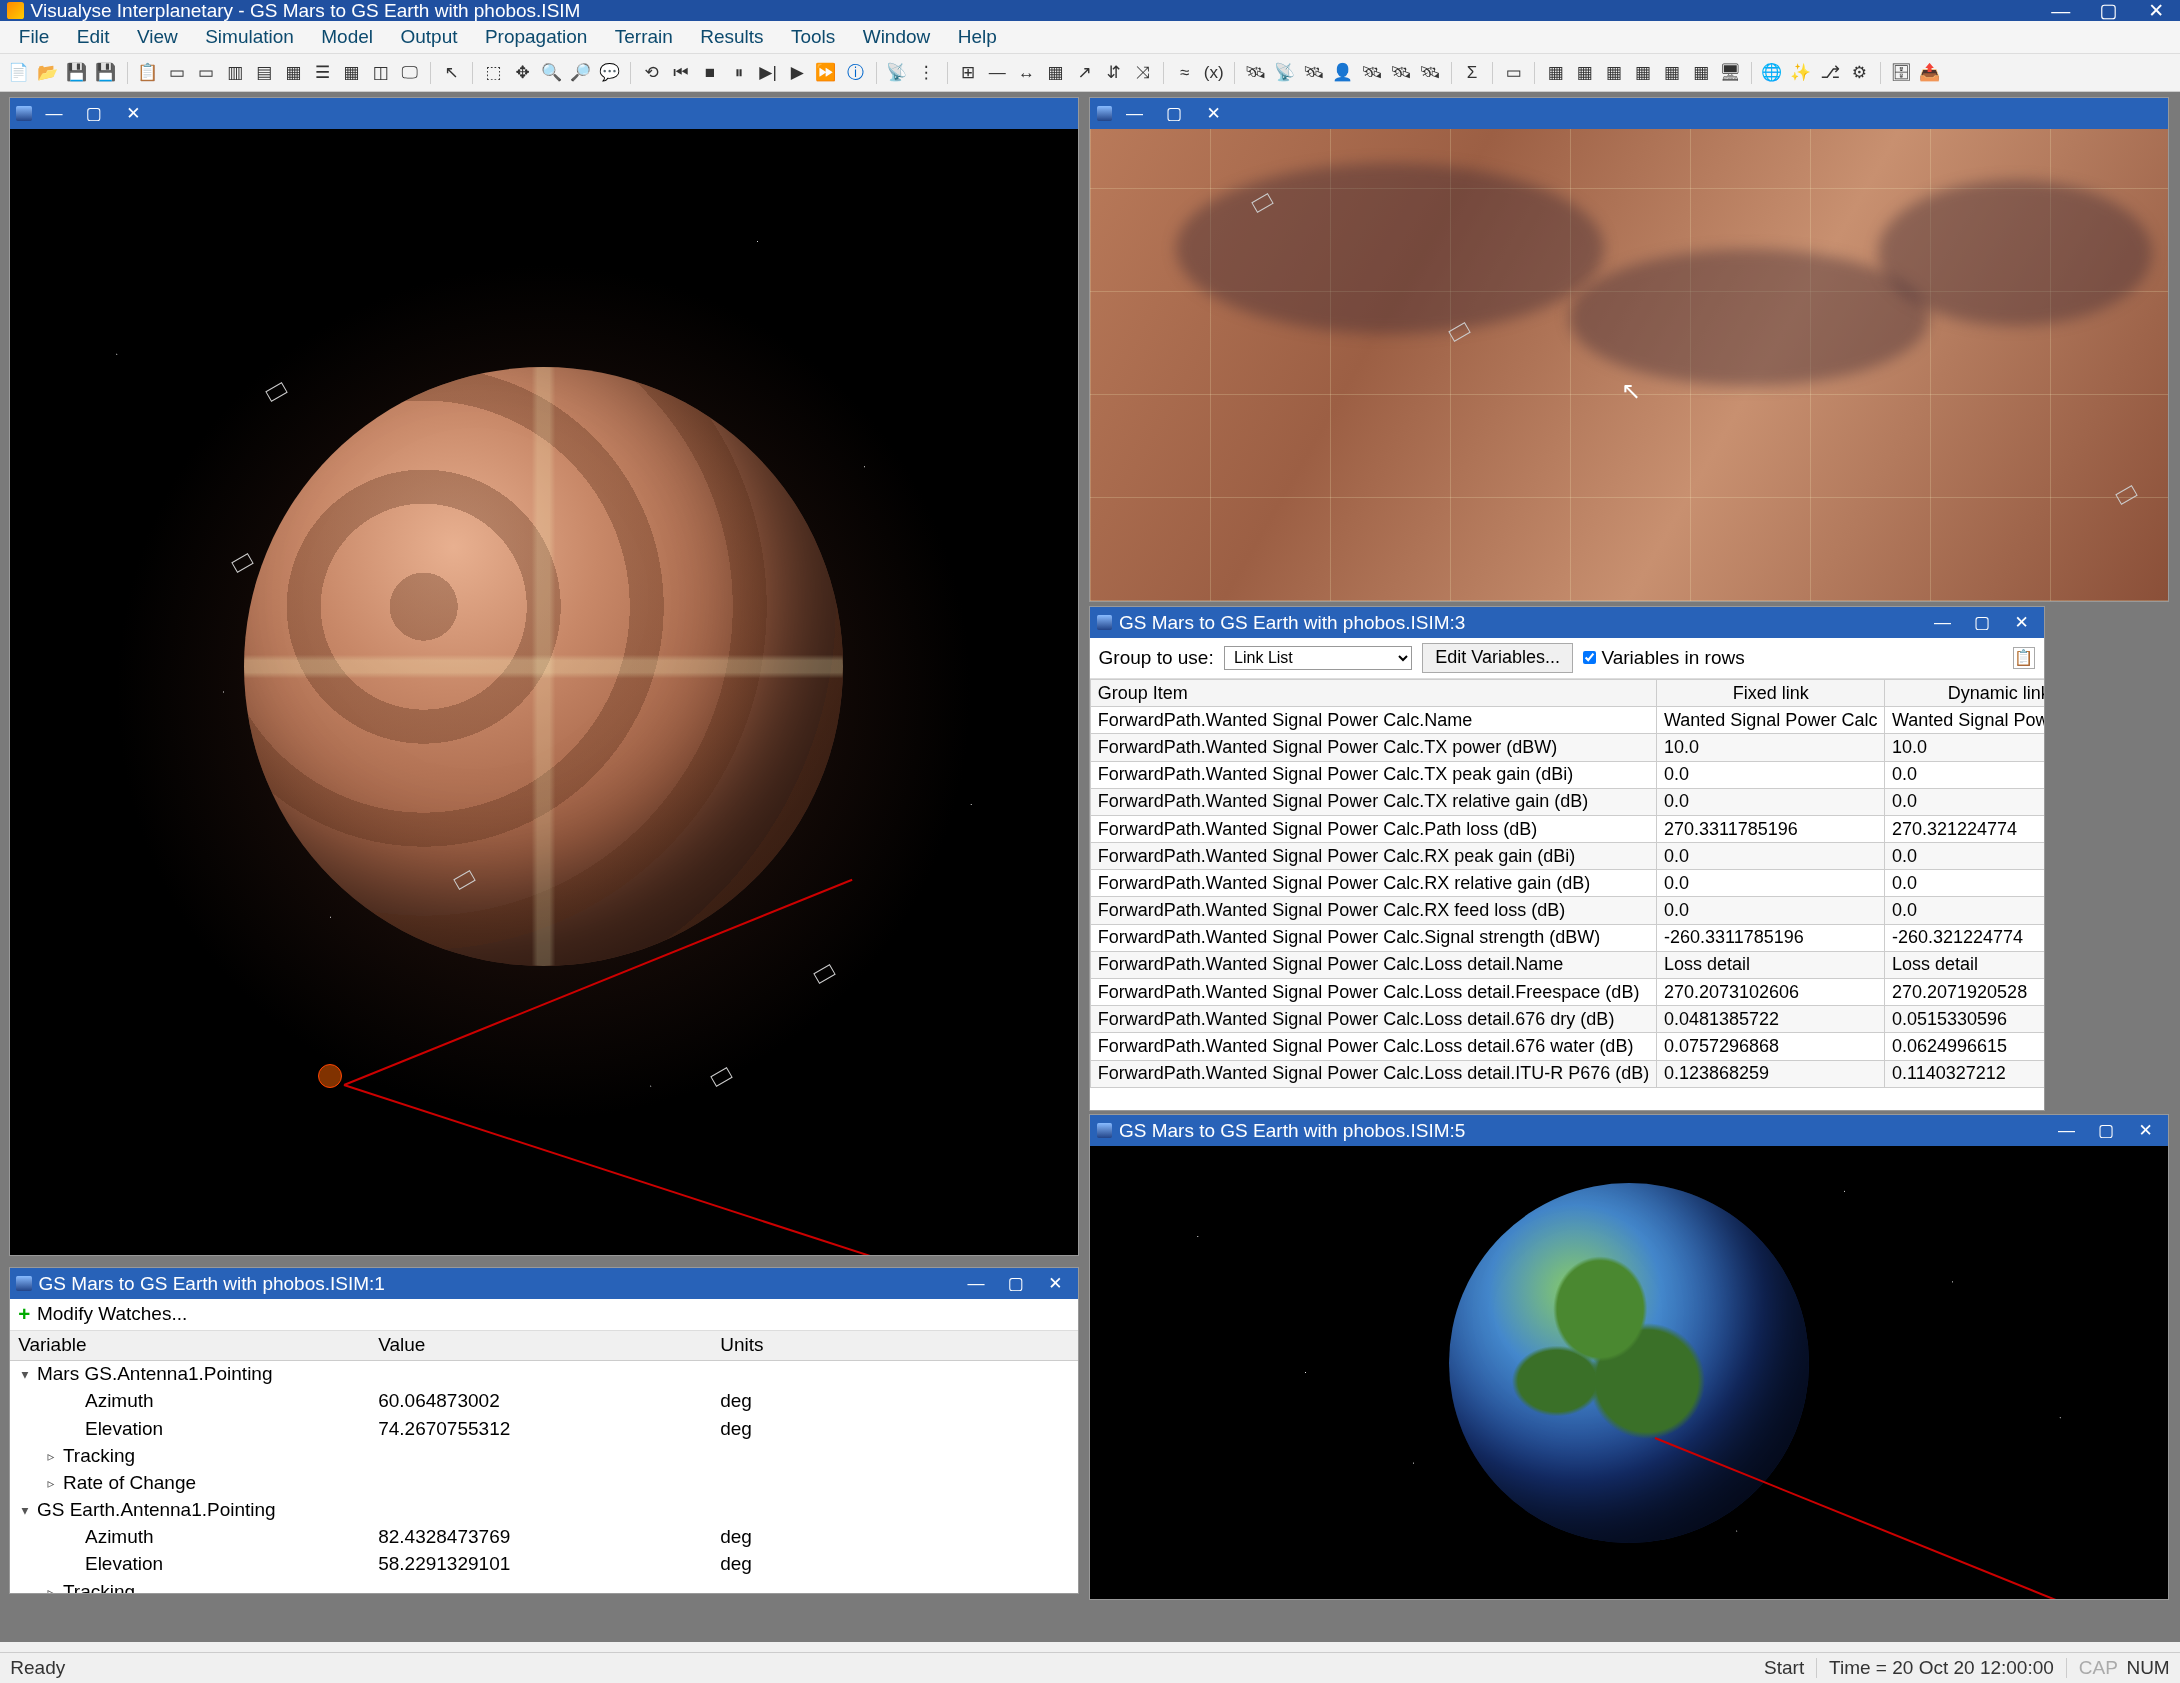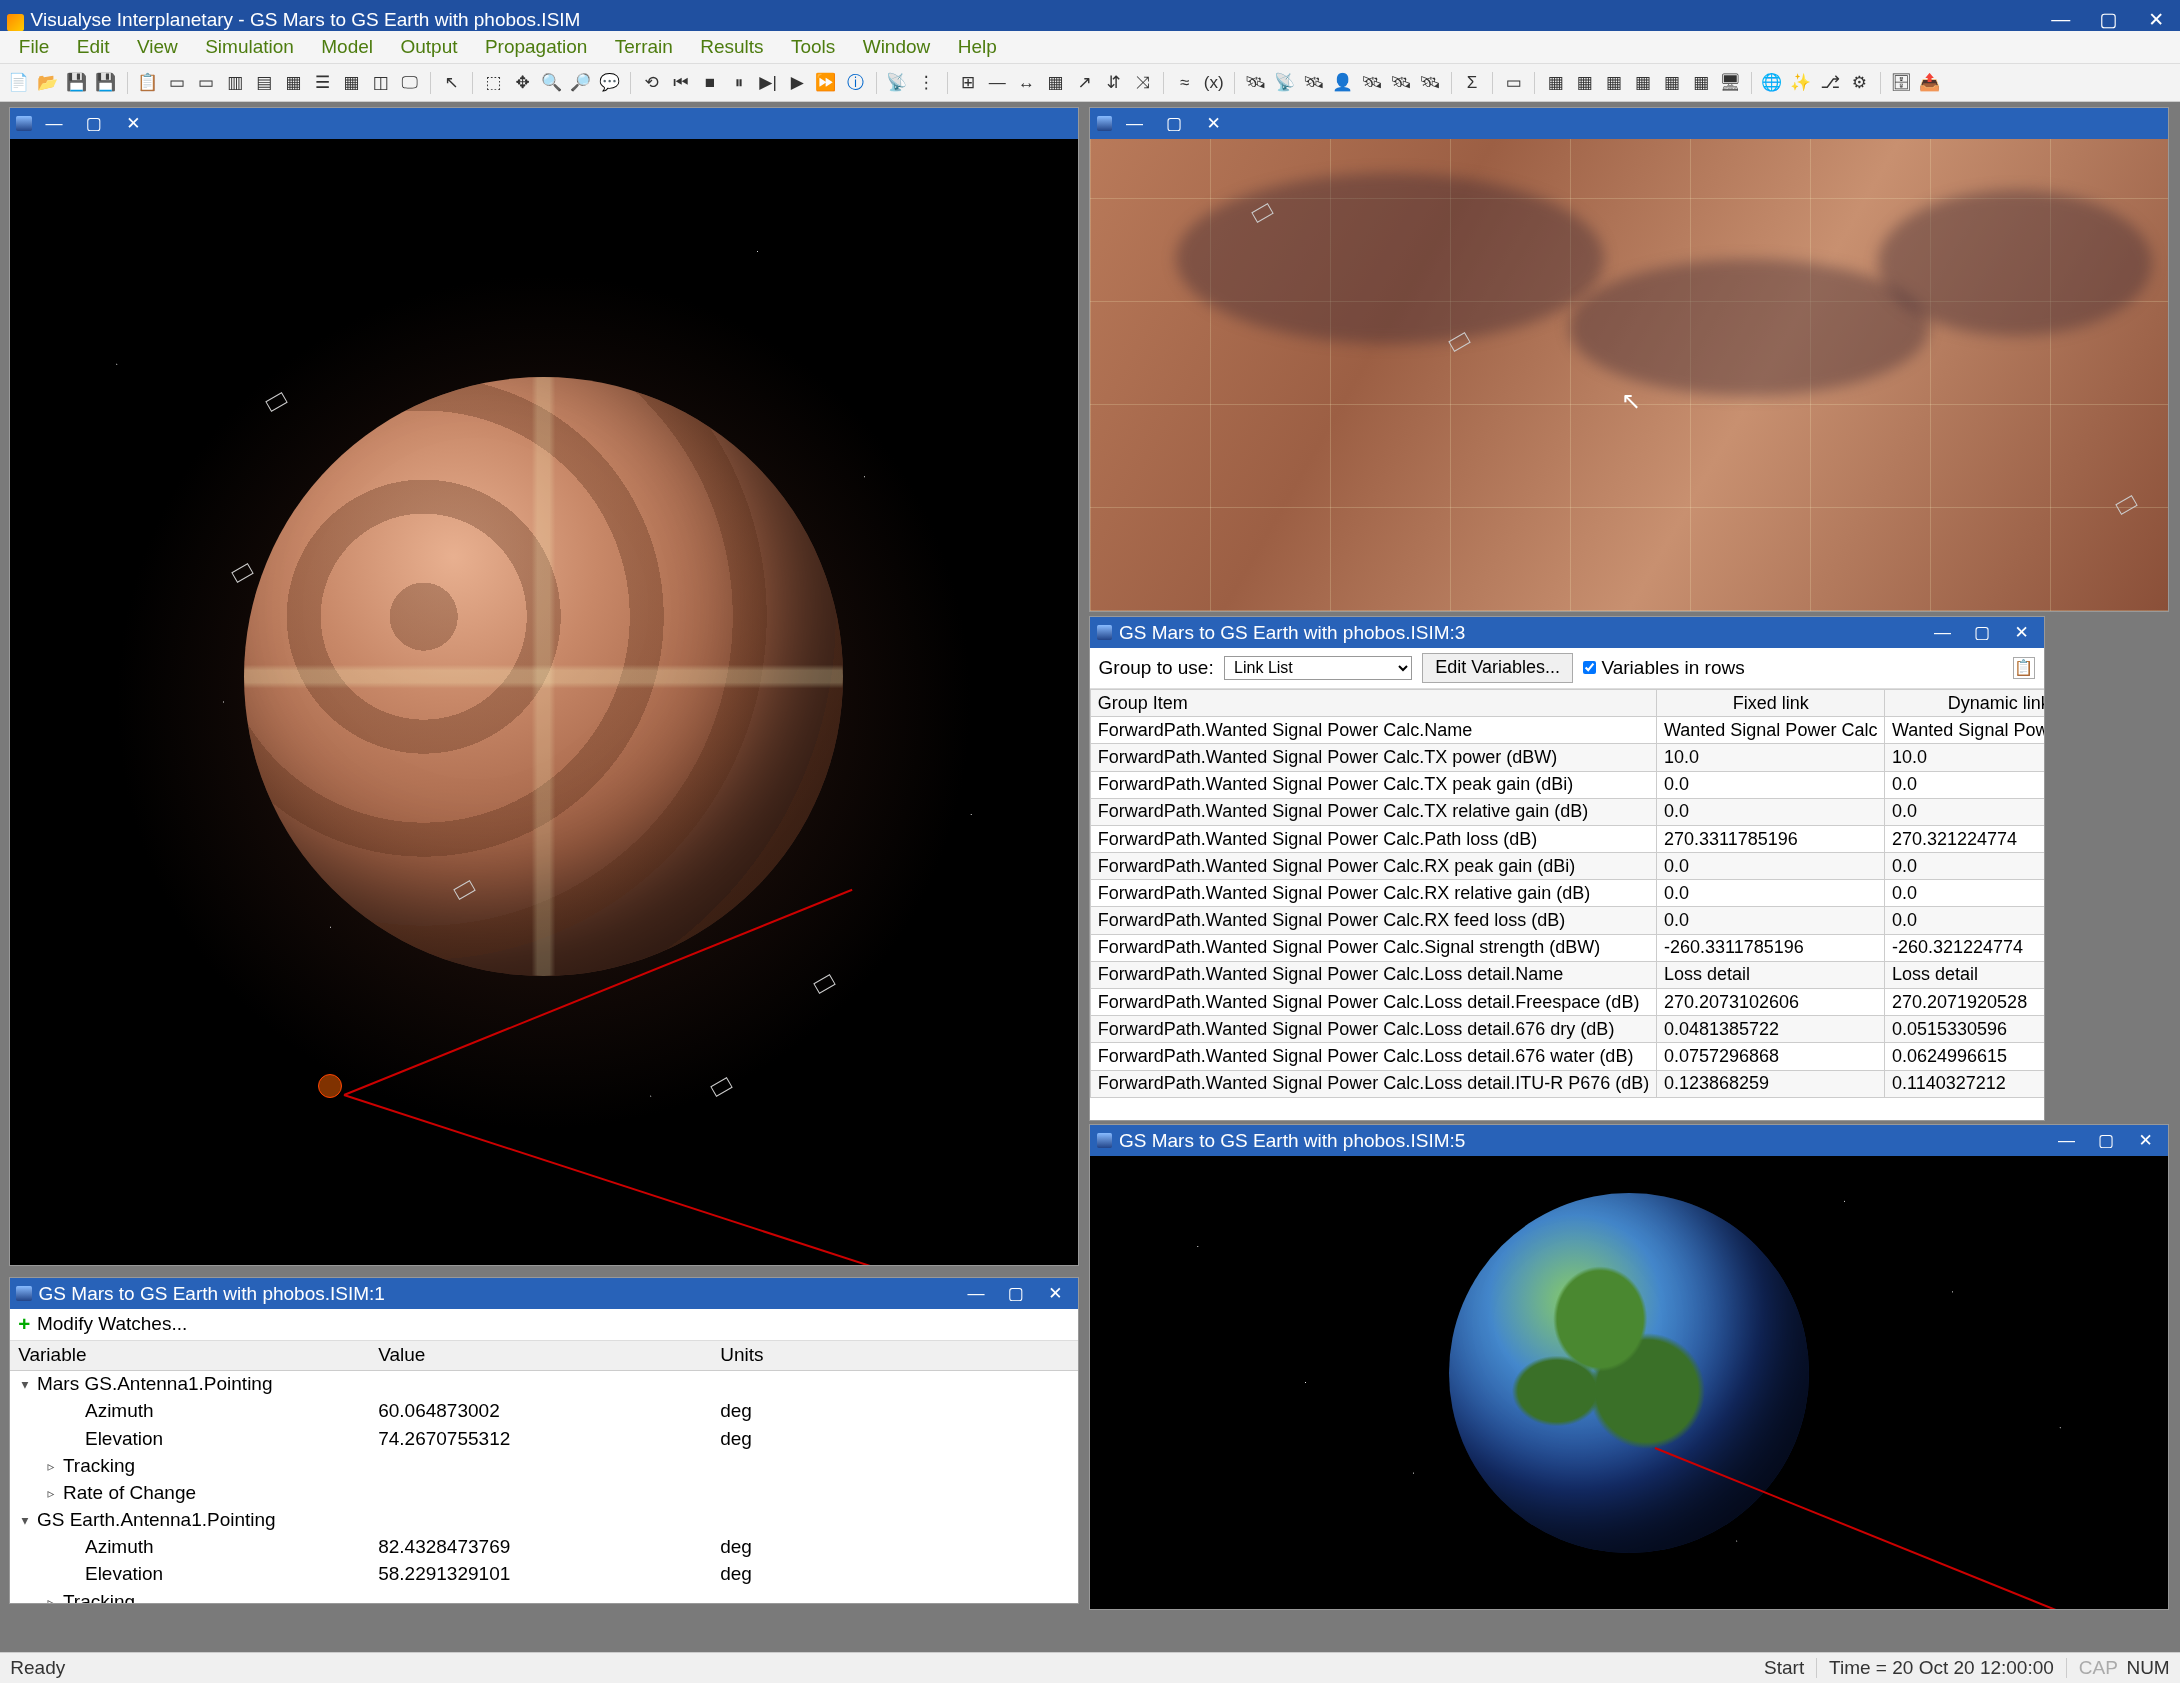--- a/index.html
+++ b/index.html
@@ -1,25 +1,25 @@
 <!DOCTYPE html>
 <html style="font-size:13.7px"><head>
 <meta charset="utf-8">
 <style>
 * { box-sizing: border-box; margin: 0; padding: 0; font-family: 'Segoe UI', Tahoma, sans-serif; }
 body { background: #f0f0f0; width: 2180px; height: 1683px; overflow: hidden; font-size: 19px; }
 
-.titlebar { background: #2050a0; color: #fff; display: flex; align-items: flex-end; height: 31px; padding: 0 6.8px; }
+.titlebar { background: #2050a0; color: #fff; display: flex; align-items: center; height: 21px; padding: 0 6.8px; }
 .titlebar .icon { width: 17px; height: 17px; background: linear-gradient(135deg,#ff8800,#ffcc00); border-radius: 2.6px; margin-right: 6.8px; }
 .titlebar .title { flex: 1; font-size: 19px; }
 .titlebar .wbtns { display: flex; gap: 13.7px; }
 .titlebar .wbtn { width: 34px; height: 24px; display: flex; align-items: center; justify-content: center; color: #fff; font-size: 19px; }
 
 .menubar { background: #f5f5f5; border-bottom: 0.9px solid #ddd; display: flex; align-items: center; height: 33px; padding: 0 6.8px; font-size: 19px; gap: 3.4px;}
-.menubar .menu { padding: 3.4px 12px; color: #4d7c0f; }
+.menubar .menu { padding: 3.4px 12px; color: #0c4a6e; }
 
 .toolbar { background: #f3f3f3; border-bottom: 0.9px solid #ccc; display: flex; align-items: center; height: 38px; padding: 0 6.8px; gap: 5.1px; }
 .toolbar .tbtn { width: 24px; height: 24px; display: flex; align-items: center; justify-content: center; color: #333; font-size: 17px; border-radius: 2.6px; }
 .toolbar .sep { width: 0.9px; height: 22px; background: #ccc; margin: 0 3.4px; }
 
 .workspace { position: relative; background: #7a7a7a; height: calc(100% - 31px - 33px - 38px - 31px); }
 
 .child-window { position: absolute; background: #000; border: 0.9px solid #999; display: flex; flex-direction: column; }
 .child-titlebar { background: #2862b8; color: #fff; display: flex; align-items: center; height: 31px; padding: 0 6.8px; font-size: 19px; }
 .child-titlebar .cicon { width: 15.4px; height: 15.4px; background: linear-gradient(#88bbff,#224488); border-radius: 1.7px; margin-right: 6.8px; }

